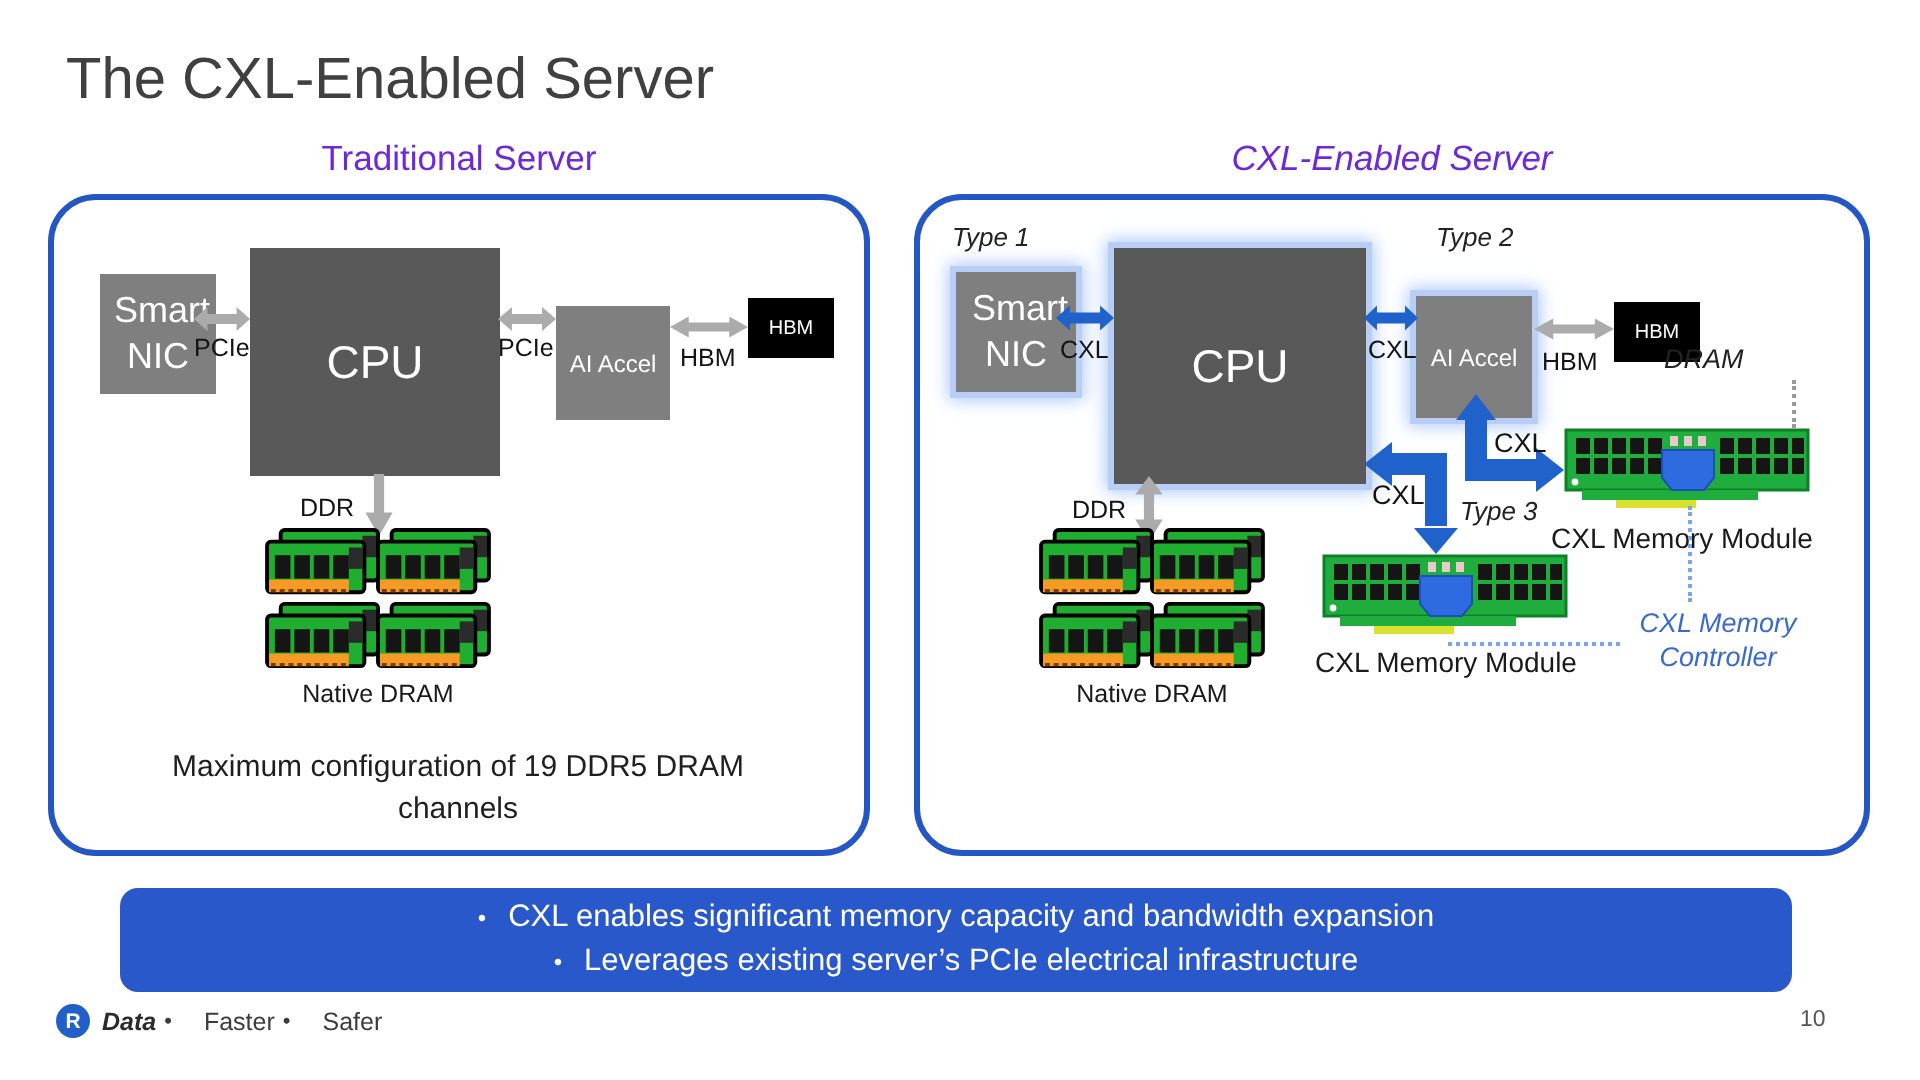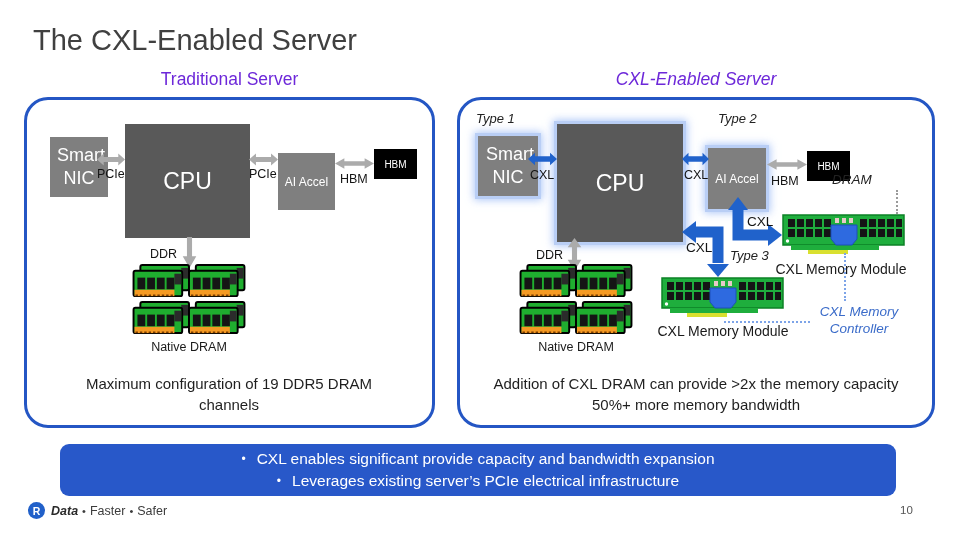--- a/index.html
+++ b/index.html
@@ -29,21 +29,21 @@
   .dotted-blue-v{position:absolute;border-left:2px dotted #7da4e8;width:0;}
   .dotted-blue-h{position:absolute;border-top:2px dotted #7da4e8;height:0;}
   .banner{position:absolute;left:60px;top:444px;width:836px;height:52px;background:#2858c9;border-radius:9px;
           display:flex;flex-direction:column;align-items:center;justify-content:center;gap:3px;}
   .banner-line{display:flex;align-items:center;color:#fff;font-size:15.5px;line-height:1.2;}
   .banner-bullet{font-size:12px;margin-right:11px;}
   .footer{position:absolute;left:28px;top:502px;display:flex;align-items:center;color:#333;}
   .logo{width:17px;height:17px;border-radius:50%;background:#2160c9;color:#fff;display:flex;align-items:center;
         justify-content:center;font-size:10.5px;font-weight:bold;margin-right:6px;}
   .brand{font-size:12.5px;font-weight:bold;font-style:italic;color:#2b2b2b;}
-  .tagword{font-size:12.5px;color:#3c3c3c;}
+  .tagword{font-size:12.5px;color:#3c3c3c;margin-left:12px;}
   .tagsep{font-size:11px;color:#3c3c3c;margin:0 4px;}
   .pagenum{position:absolute;left:900px;top:504px;width:30px;font-size:11.5px;color:#555;}
 </style>
 </head>
 <body>
 
 <div class="slide">
 
   <svg width="0" height="0" style="position:absolute" aria-hidden="true">
     <defs>
@@ -215,29 +215,25 @@
 
   <div class="dotted-blue-v" style="left:844px;top:253px;height:48px;"></div>
   <div class="dotted-blue-h" style="left:724px;top:321px;width:86px;"></div>
   <div class="ctrl-lbl" style="left:810px;top:304px;width:98px;">CXL Memory Controller</div>
 
   <svg class="abs" style="left:518px;top:264px;" width="116" height="72" viewBox="0 0 116 74">
       <use href="#dram-cluster"></use>
     </svg>
   <div class="natlbl" style="left:518px;top:340px;width:116px;">Native DRAM</div>
 
-  <div class="caption" style="left:466px;top:374px;width:460px;">
-    <div>Addition of CXL DRAM can provide &gt;2x the memory capacity</div>
-    <div>50%+ more memory bandwidth</div>
-  </div>
 
   <div class="banner">
     <div class="banner-line">
       <span class="banner-bullet">•</span>
-      <span>CXL enables significant provide capacity and bandwidth expansion</span>
+      <span>CXL enables significant memory capacity and bandwidth expansion</span>
     </div>
     <div class="banner-line">
       <span class="banner-bullet">•</span>
       <span>Leverages existing server’s PCIe electrical infrastructure</span>
     </div>
   </div>
 
   <div class="footer">
     <span class="logo">
         <span>R</span>

